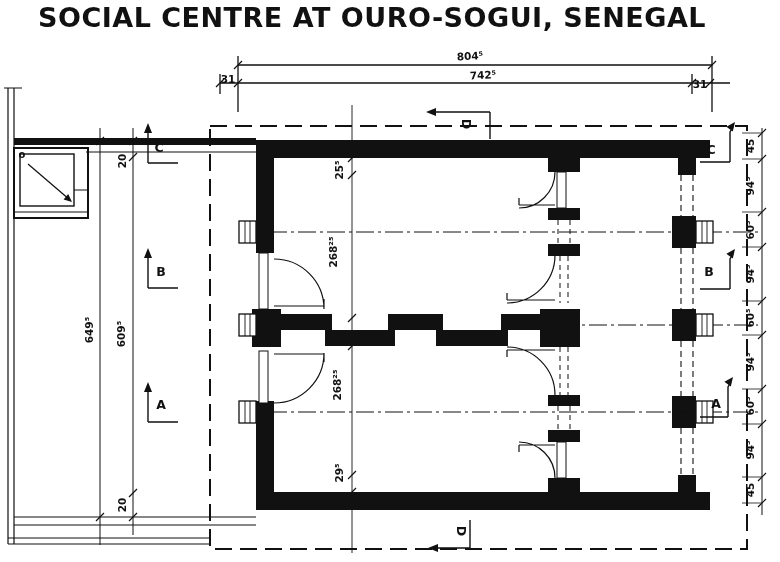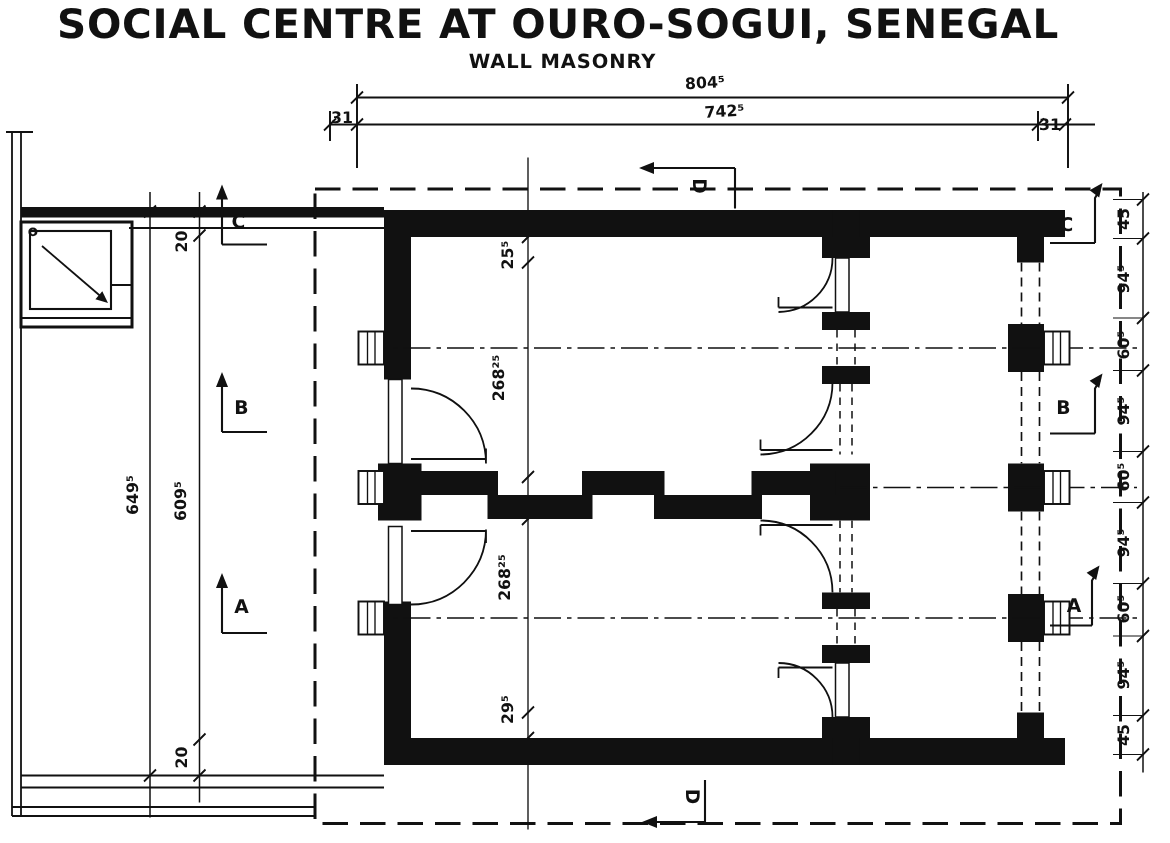--- a/index.html
+++ b/index.html
@@ -17,21 +17,20 @@
   .subtitle{position:absolute;left:375px;top:42px;transform:translate(-50%,-50%);
             font-size:13px;font-weight:700;letter-spacing:.6px;white-space:nowrap;}
   .omark{font-size:10px;font-weight:700;}
 </style>
 </head>
 <body>
 
 <div class="page">
 
   <div class="title">SOCIAL CENTRE AT OURO-SOGUI, SENEGAL</div>
-  <div class="subtitle">WALL MASONRY</div>
 
   <svg class="plan-svg" width="780" height="562" viewBox="0 0 780 562">
 
     <g stroke="#111" stroke-width="1.2" fill="none">
       <path d="M8,88 V544 M14,88 V544 M4,88 H22 M8,538 H210 M8,544 H210 M86,152 H256 M14,517 H256 M14,525 H256"></path>
     </g>
     <rect x="14" y="138" width="242" height="7" fill="#111"></rect>
 
     <g stroke="#111" fill="none">
       <rect x="14" y="148" width="74" height="70" stroke-width="2"></rect>

